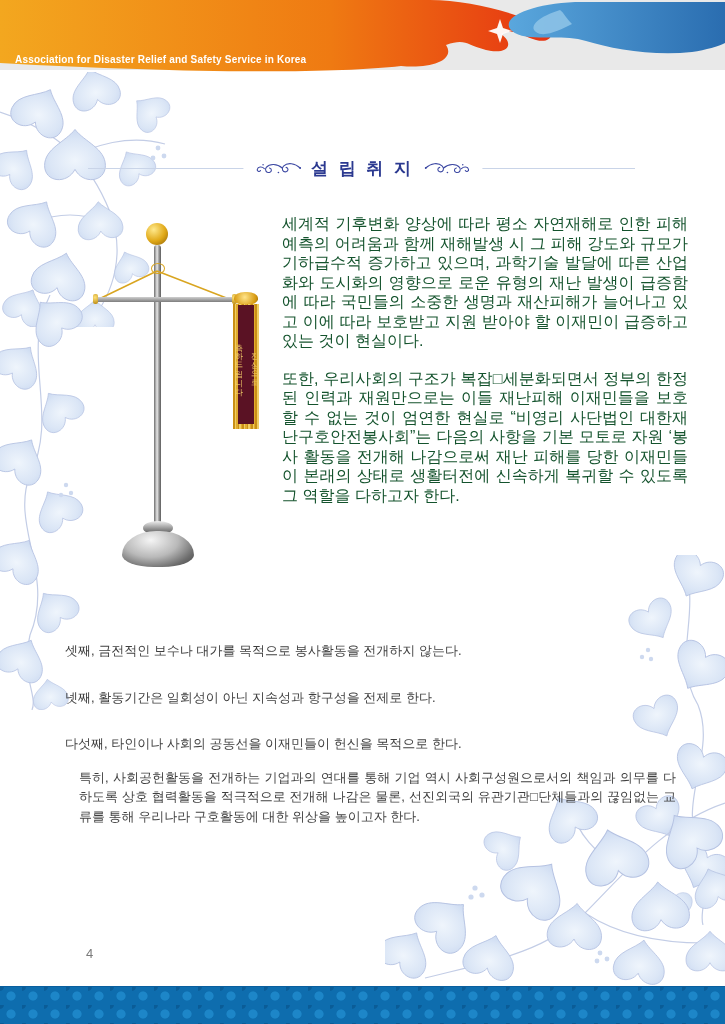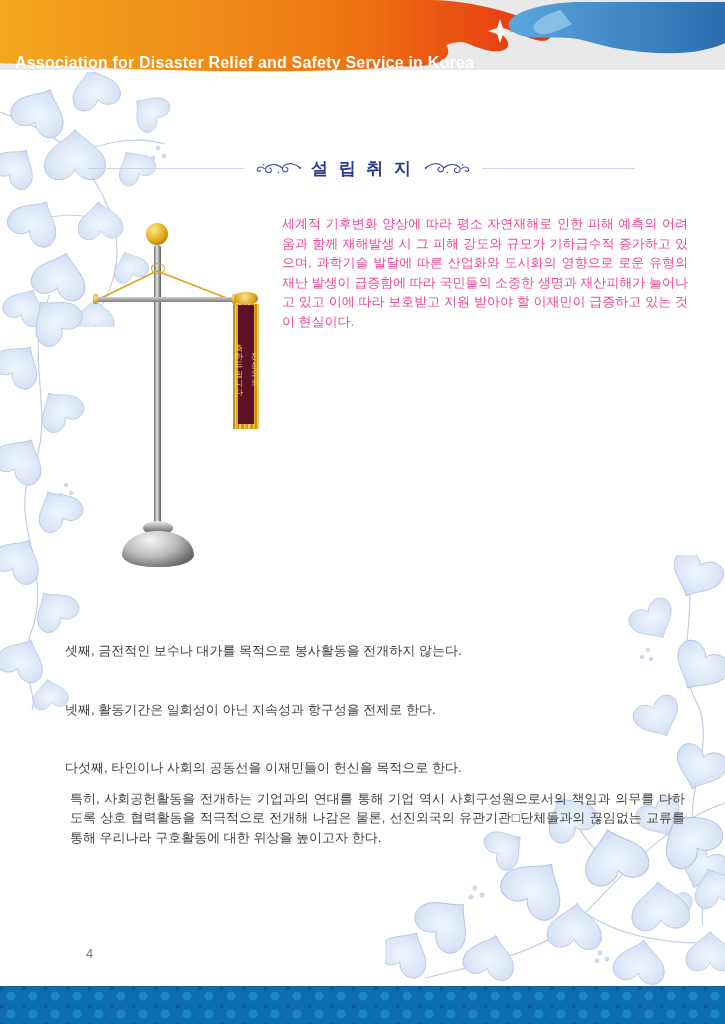--- a/index.html
+++ b/index.html
@@ -2,21 +2,21 @@
 <html><head>
 <meta charset="utf-8">
 <style>
   html,body{margin:0;padding:0;}
   body{width:725px;height:1024px;background:#ffffff;font-family:"Liberation Sans","DejaVu Sans",sans-serif;}
   .page-root{position:relative;width:725px;height:1024px;overflow:hidden;background:#fff;}
 
   
   .hdr{position:absolute;left:0;top:0;width:725px;height:78px;}
   .hdr svg{display:block;}
-  .hdr-text{position:absolute;left:15px;top:54px;color:#ffffff;font-size:16px;font-weight:bold;letter-spacing:.2px;}
+  .hdr-text{position:absolute;left:15px;top:54px;color:#ffffff;font-size:10px;font-weight:bold;letter-spacing:.2px;}
 
   
   .deco{position:absolute;pointer-events:none;}
 
   
   .title-row{position:absolute;left:0;top:148px;width:725px;height:40px;}
   .title-line{position:absolute;left:88px;top:20px;width:547px;height:1px;background:#c9d4e8;}
   .title-center{position:absolute;left:50%;top:0;transform:translateX(-50%);display:flex;align-items:center;gap:10px;background:#fff;padding:0 12px;height:40px;}
   .page-title{margin:0;font-size:17px;font-weight:bold;color:#2b3990;letter-spacing:3px;white-space:nowrap;}
 
@@ -44,27 +44,27 @@
   .ribbon{position:absolute;left:148px;top:80px;width:26px;height:134px;}
   .ribbon-bow{position:absolute;left:1px;top:-3px;width:24px;height:13px;border-radius:45%;background:radial-gradient(circle at 45% 40%,#ffe48a,#d89b12 70%,#9a6b08);}
   .ribbon-body{position:absolute;left:0;top:9px;width:26px;height:125px;
     background:repeating-linear-gradient(90deg,#c98f16 0 1.5px,#f0cd62 1.5px 3px,#e0ab2e 3px 4.5px);}
   .ribbon-inner{position:absolute;left:5px;right:5px;top:1px;bottom:5px;background:#5a1224;display:flex;align-items:center;justify-content:center;}
   .ribbon-text{writing-mode:vertical-rl;text-orientation:upright;color:#efc868;font-size:8px;line-height:16px;letter-spacing:1px;white-space:pre-line;text-align:center;}
 
   
   .col-right{position:absolute;left:282px;top:214px;width:406px;}
   .col-full{position:absolute;left:65px;top:641px;width:625px;}
-  .para{margin:0 0 18px;font-size:13px;line-height:19.5px;color:#ec4899;text-align:justify;}
+  .para{margin:0 0 18px;font-size:16px;line-height:19.5px;color:#14532d;text-align:justify;}
   .pr{margin:0;font-size:13px;line-height:19.5px;color:#3f3f3f;padding-left:2.6em;text-indent:-2.6em;}
   .gap1{margin-top:27px;} .gap2{margin-top:26px;}
-  .col-full .pr{margin-bottom:39px;}
+  .col-full .pr{margin-bottom:27px;}
   .col-full .pr.m2{}
   .col-full .pr.m3{margin-bottom:11px;}
-  .closing{margin:5px;font-size:13px;line-height:19.5px;color:#3f3f3f;text-align:justify;}
+  .closing{margin:14px;font-size:13px;line-height:19.5px;color:#3f3f3f;text-align:justify;}
 
   .page-num{position:absolute;left:86px;top:946px;font-size:13px;color:#7a7a7a;}
 
   
   .footer{position:absolute;left:0;bottom:0;width:725px;height:37px;
     background-color:#0e6dae;border-top:1px solid #0a5f9e;
     background-image:
       radial-gradient(circle 8px at 11px 9px, #1d86c8 0 52%, rgba(29,134,200,0) 62%),
       radial-gradient(circle 8px at 0px 0px, #0a5c97 0 42%, rgba(10,93,154,0) 55%);
     background-size:22px 18px;}
@@ -257,20 +257,21 @@
         </div>
       </div>
     </div>
 
     <div class="base-neck"></div>
     <div class="base-dome"></div>
   </figure>
 
   <section class="col-right">
     <p class="para">세계적 기후변화 양상에 따라 평소 자연재해로 인한 피해 예측의 어려움과 함께 재해발생 시 그 피해  강도와 규모가 기하급수적 증가하고 있으며, 과학기술 발달에 따른 산업화와 도시화의 영향으로 로운 유형의 재난 발생이 급증함에 따라 국민들의 소중한 생명과 재산피해가 늘어나고 있고 이에 따라 보호받고 지원 받아야 할 이재민이 급증하고 있는 것이 현실이다.</p>
+    <p class="para">또한, 우리사회의 구조가 복잡□세분화되면서 정부의 한정된 인력과  재원만으로는 이들 재난피해 이재민들을 보호 할 수 없는 것이 엄연한 현실로 “비영리 사단법인 대한재난구호안전봉사회”는 다음의 사항을 기본 모토로 자원 ‘봉사 활동을 전개해 나감으로써 재난 피해를 당한 이재민들이 본래의 상태로 생활터전에 신속하게 복귀할 수 있도록 그 역할을 다하고자 한다.</p>
   </section>
 
   <section class="col-full">
     <p class="pr">셋째, 금전적인 보수나 대가를 목적으로 봉사활동을 전개하지 않는다.</p>
     <p class="pr m2">넷째, 활동기간은 일회성이 아닌 지속성과 항구성을 전제로 한다.</p>
     <p class="pr m3">다섯째, 타인이나 사회의 공동선을 이재민들이 헌신을 목적으로 한다.</p>
     <p class="closing">특히, 사회공헌활동을 전개하는 기업과의 연대를 통해 기업 역시 사회구성원으로서의 책임과 의무를 다하도록 상호 협력활동을 적극적으로 전개해 나감은 물론, 선진외국의 유관기관□단체들과의 끊임없는 교류를 통해 우리나라 구호활동에 대한 위상을 높이고자 한다.</p>
   </section>
 
   <div class="page-num">4</div>

